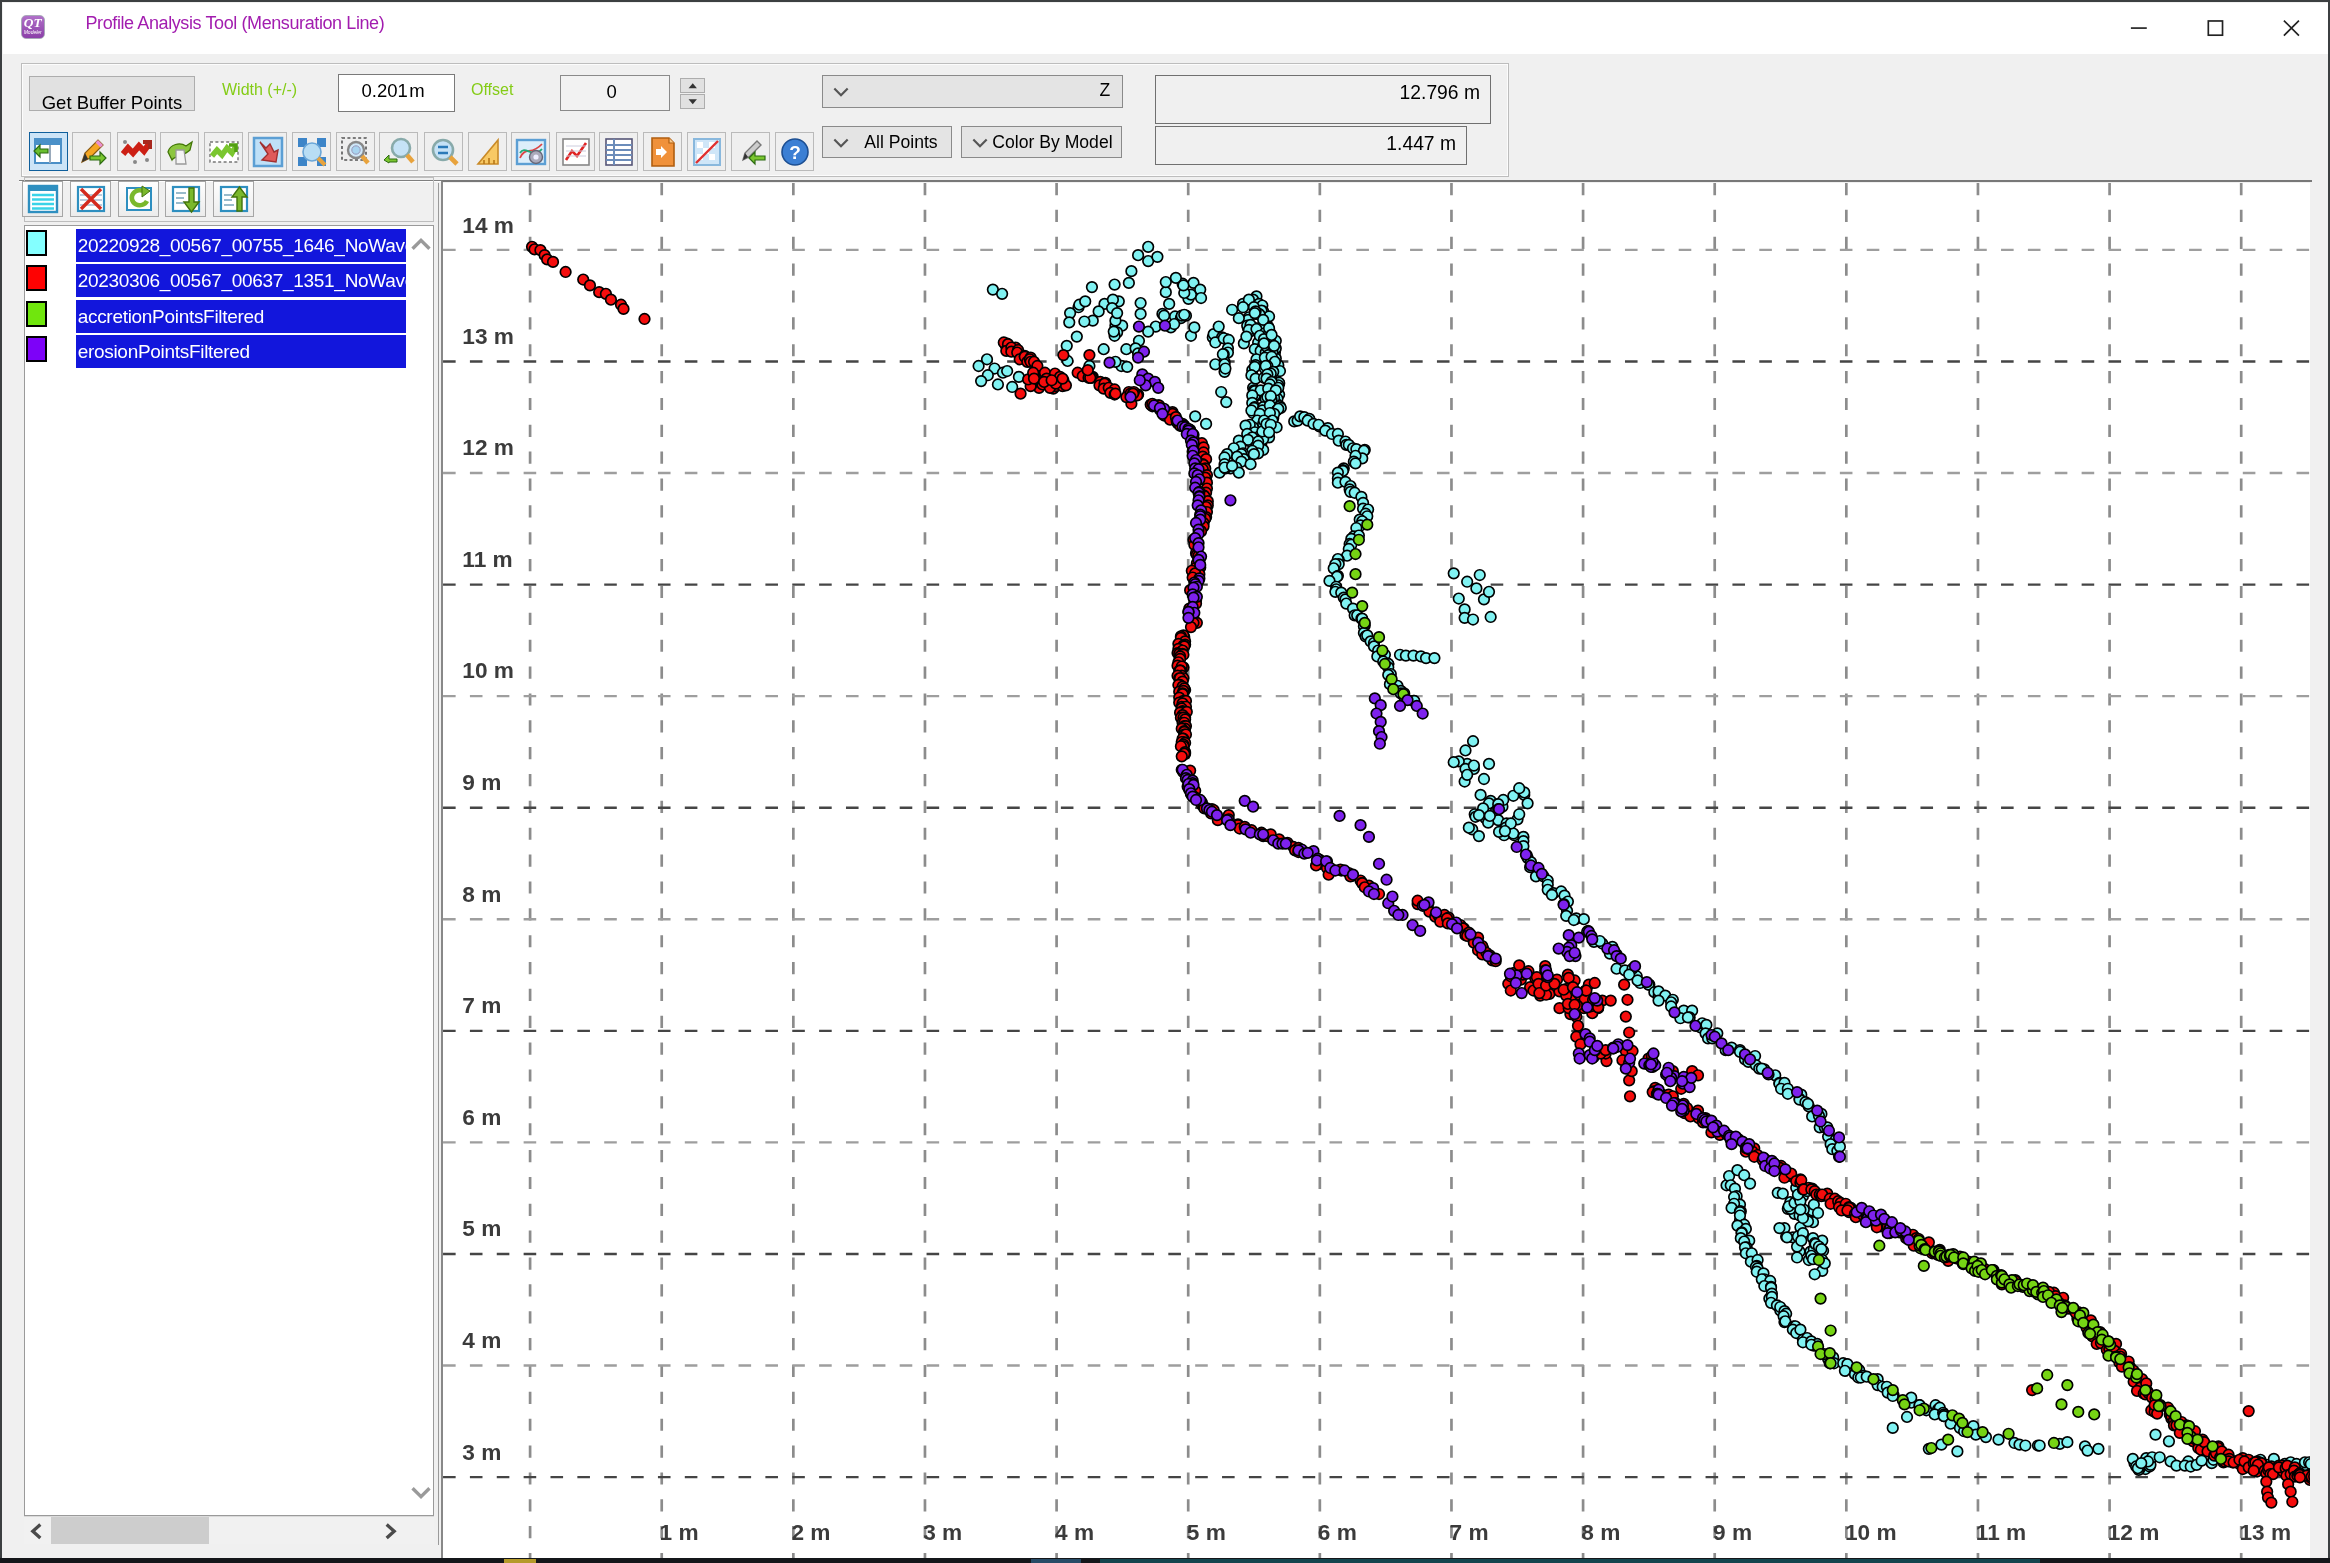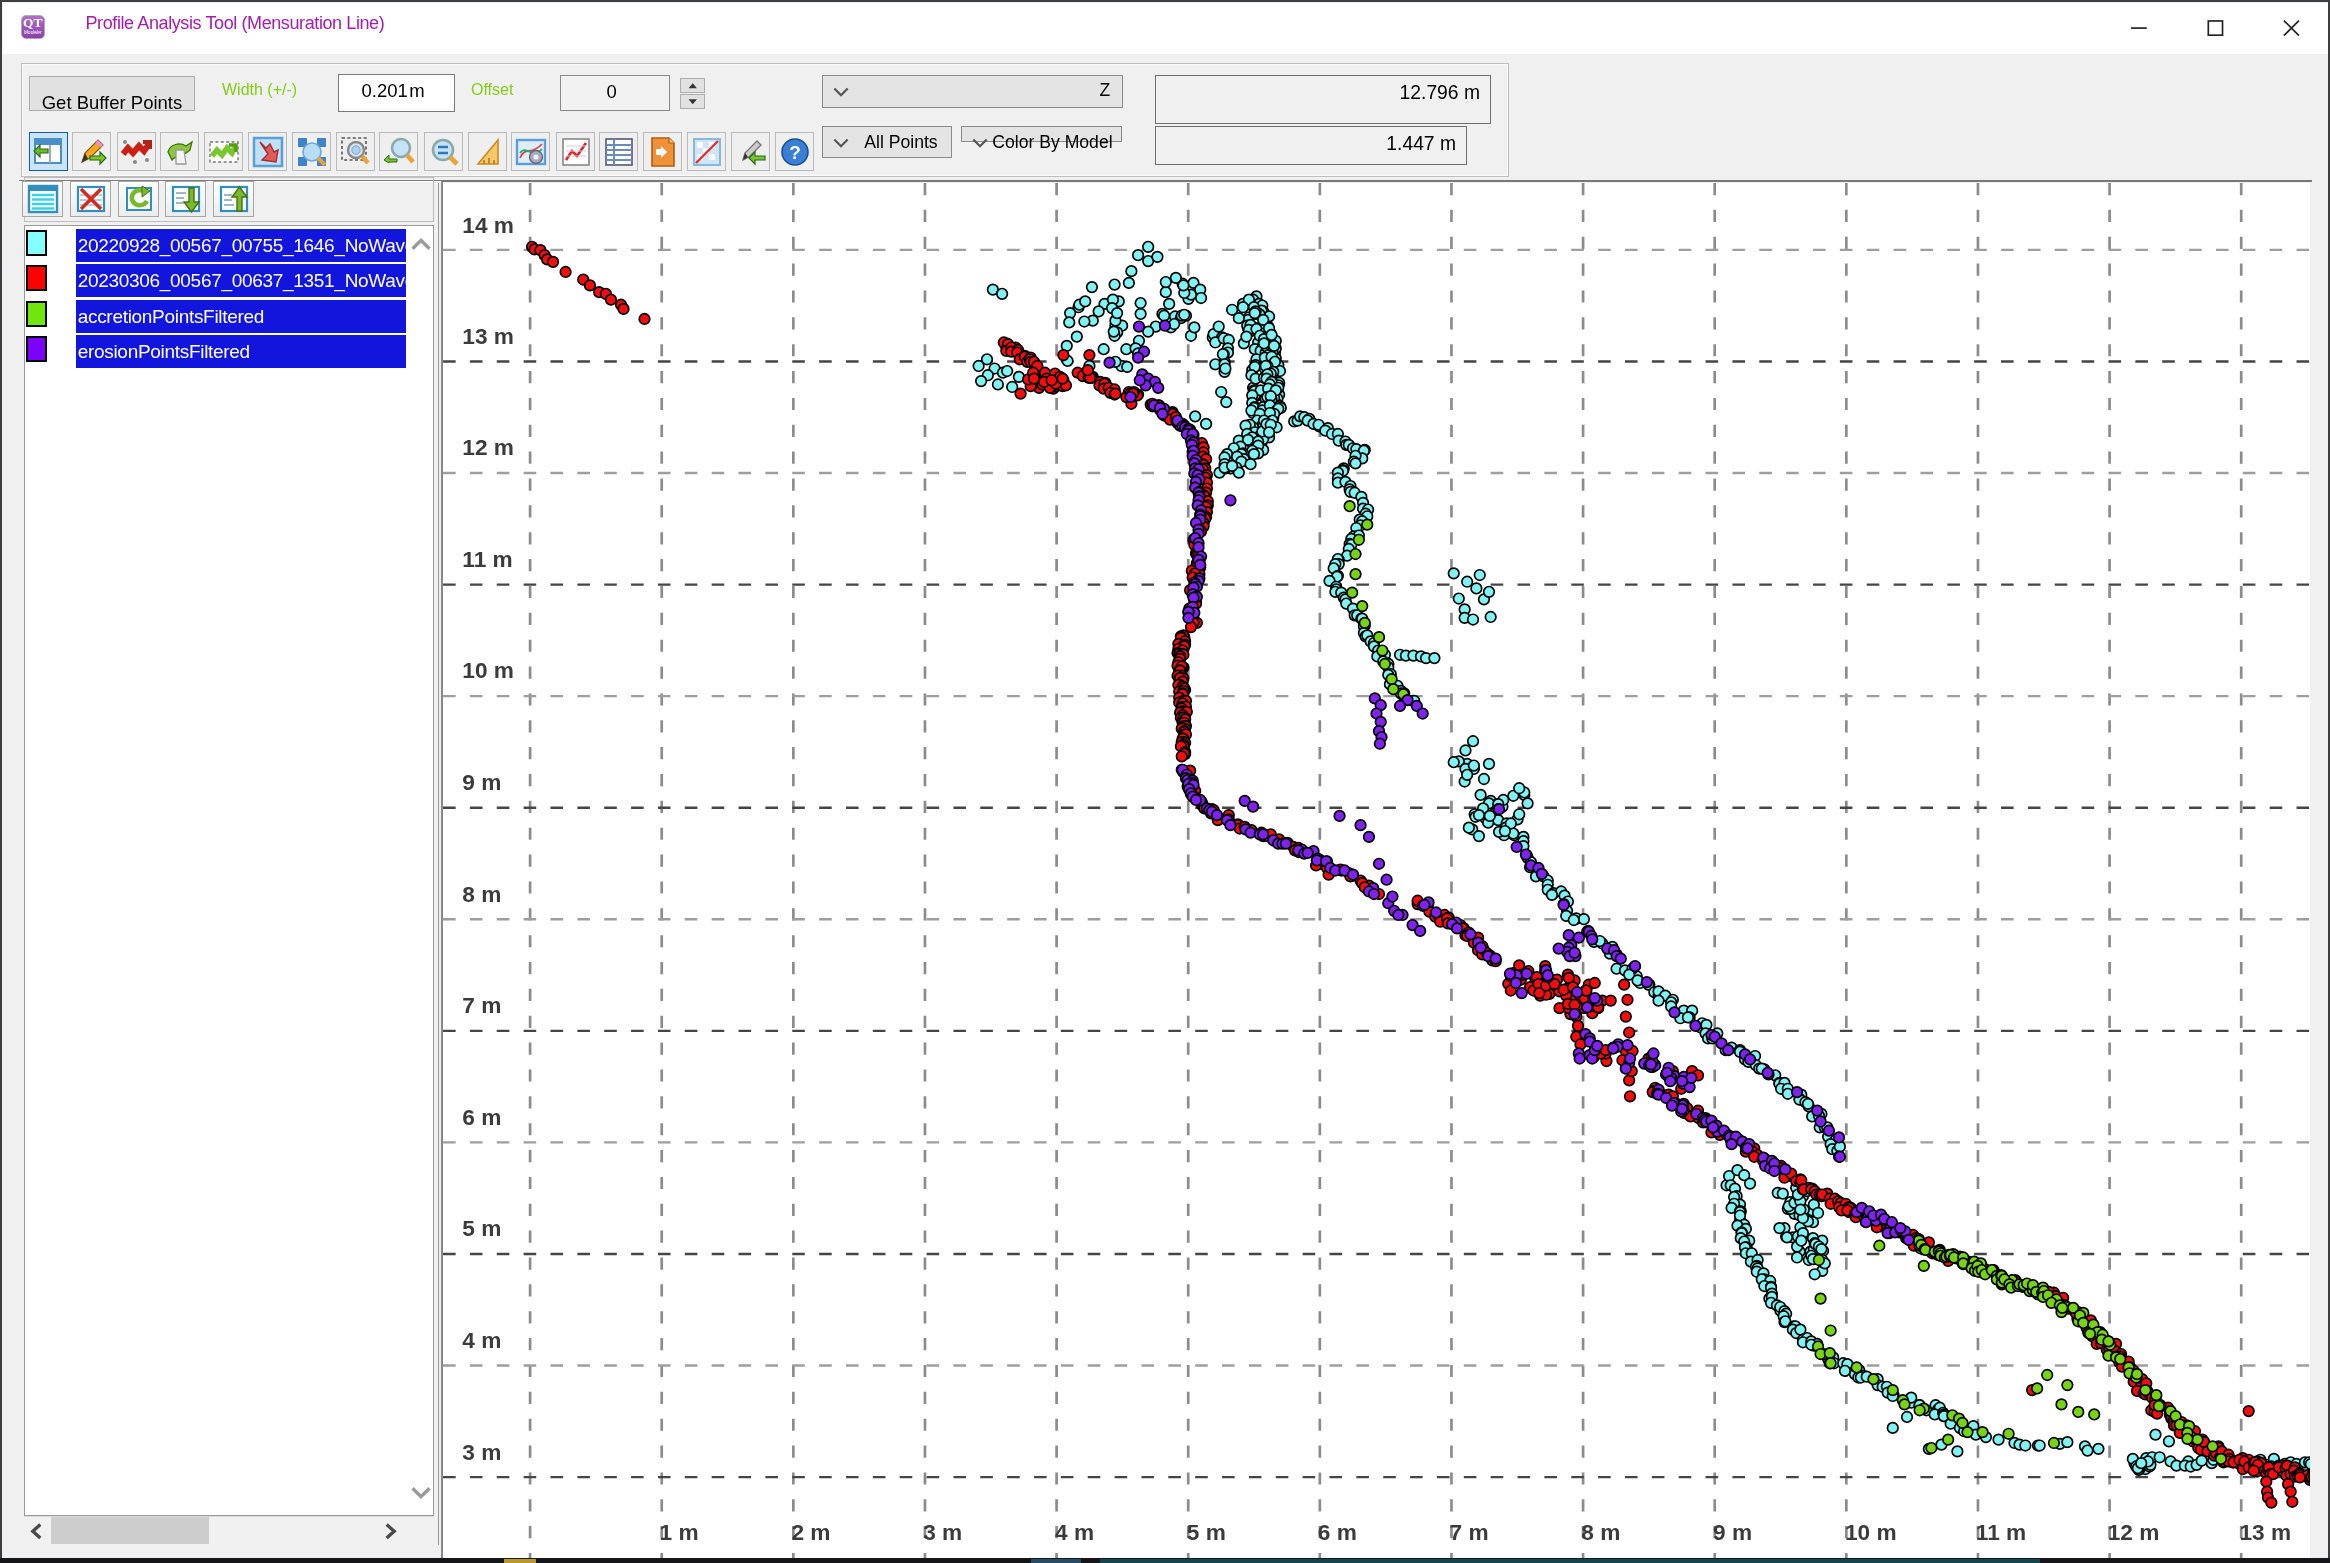--- a/index.html
+++ b/index.html
@@ -1,20 +1,20 @@
 <!DOCTYPE html>
 <html style="font-size:13.4px"><head><meta charset="utf-8"><style>
 *{margin:0;padding:0;box-sizing:border-box}
 html,body{width:2330px;height:1563px;overflow:hidden}
 body{font-family:"Liberation Sans",sans-serif;background:#4a4a4a;position:relative}
 .win{position:absolute;left:0;top:0;width:2330px;height:1563px;background:#f0f0f0;border:2.5px solid #3c3f41;border-bottom:none}
 .titlebar{position:absolute;left:2.5px;top:2.5px;width:2325px;height:51px;background:#fff}
 .title{position:absolute;left:83px;top:10px;font-size:18px;letter-spacing:-0.4px;color:#a21caf}
 .qticon{position:absolute;left:18.5px;top:12.6px;width:23.5px;height:24px;border-radius:5px;background:linear-gradient(#b070c8,#8b3fa8);border:1.7px solid #a9a9b9;color:#fff;text-align:center}
-.qticon span{font-weight:bold;font-size:13.4px;font-family:"Liberation Serif",serif;display:block;line-height:14.3px}
+.qticon span{font-style:italic;font-weight:bold;font-size:13.4px;font-family:"Liberation Serif",serif;display:block;line-height:14.3px}
 .qticon i{font-style:italic;font-size:5px;display:block;line-height:4.2px}
 .wbtn{position:absolute;top:0;height:51px;width:80px}
 .gbox{position:absolute;border:0.8px solid #bdbdbd;box-shadow:inset 0 0 0 0.8px #fff}
 .btn{position:absolute;background:#e1e1e1;border:0.8px solid #adadad;font-size:18.5px;color:#000;text-align:center}
 .tbtn{position:absolute;background:#efefef;border:0.8px solid #bababa;display:flex;align-items:center;justify-content:center}
 .tbtn.sel{background:#cce4f7;border:1.7px solid #0f5f9c}
 .pbtn{position:absolute;width:41px;height:36px;background:linear-gradient(#fefefe,#ececec);border:0.8px solid #a6a6a6;display:flex;align-items:center;justify-content:center}
 .lbl{position:absolute;font-size:16px;color:#84cc16}
 .inp{position:absolute;background:#fff;border:0.8px solid #7a7a7a;font-size:18.5px;text-align:center;padding:5px 6.7px 0 0;color:#000}
 .fld{position:absolute;background:#f0f0f0;border:1.7px solid #707070;font-size:19.3px;text-align:right;padding:5.9px 10px 0 0;color:#000}
@@ -205,21 +205,21 @@
       <path d="M4 3 L12 11 L20 3" stroke="#555" stroke-width="2.6" fill="none"></path>
     </svg>
     <span style="position:absolute;right:11.8px;top:4.2px">Z</span>
   </div>
 <div class="dd" style="left:822px;top:126px;width:130px;height:32px">
     <svg class="ch" width="20" height="13.4" viewBox="0 0 24 16">
       <path d="M4 3 L12 11 L20 3" stroke="#555" stroke-width="2.6" fill="none"></path>
     </svg>
     <span style="position:absolute;right:13.4px;top:5px;font-size:17.6px">All Points</span>
   </div>
-<div class="dd" style="left:961px;top:126px;width:161px;height:16px">
+<div class="dd" style="left:961px;top:126px;width:161px;height:32px">
     <svg class="ch" width="20" height="13.4" viewBox="0 0 24 16">
       <path d="M4 3 L12 11 L20 3" stroke="#555" stroke-width="2.6" fill="none"></path>
     </svg>
     <span style="position:absolute;right:8.4px;top:5px;font-size:17.6px">Color By Model</span>
   </div>
 <div class="fld" style="left:1155px;top:75px;width:336px;height:49px">12.796 m</div>
 <div class="fld" style="left:1155px;top:126px;width:312px;height:39px">1.447 m</div>
 
 <div style="position:absolute;left:18.5px;top:180px;width:2292px;height:1.7px;background:#7f7f7f"></div>
 <div style="position:absolute;left:18.5px;top:181px;width:2292px;height:0.8px;background:#fdfdfd"></div>

